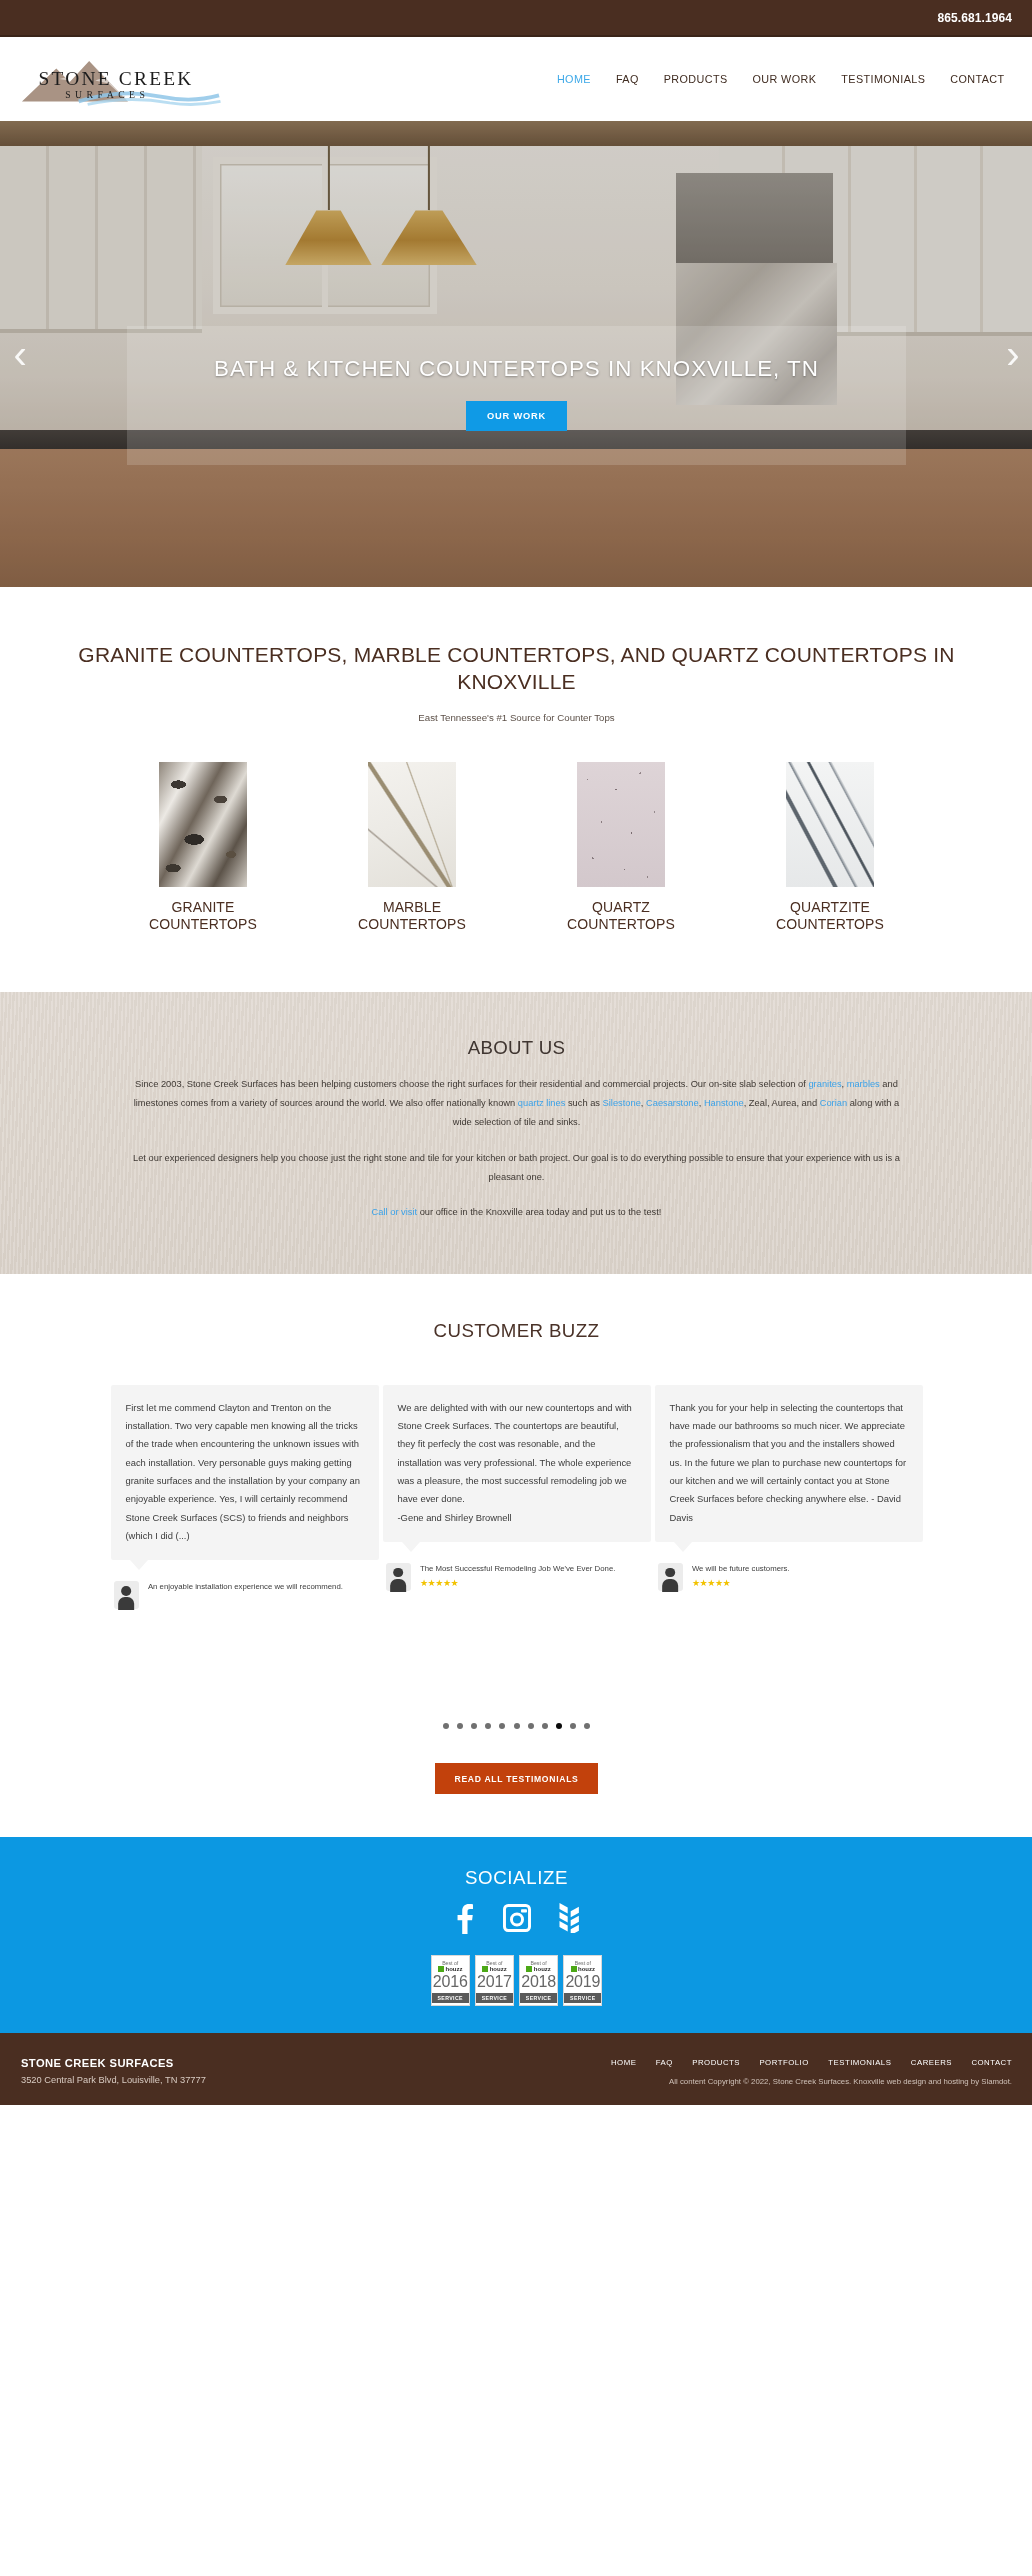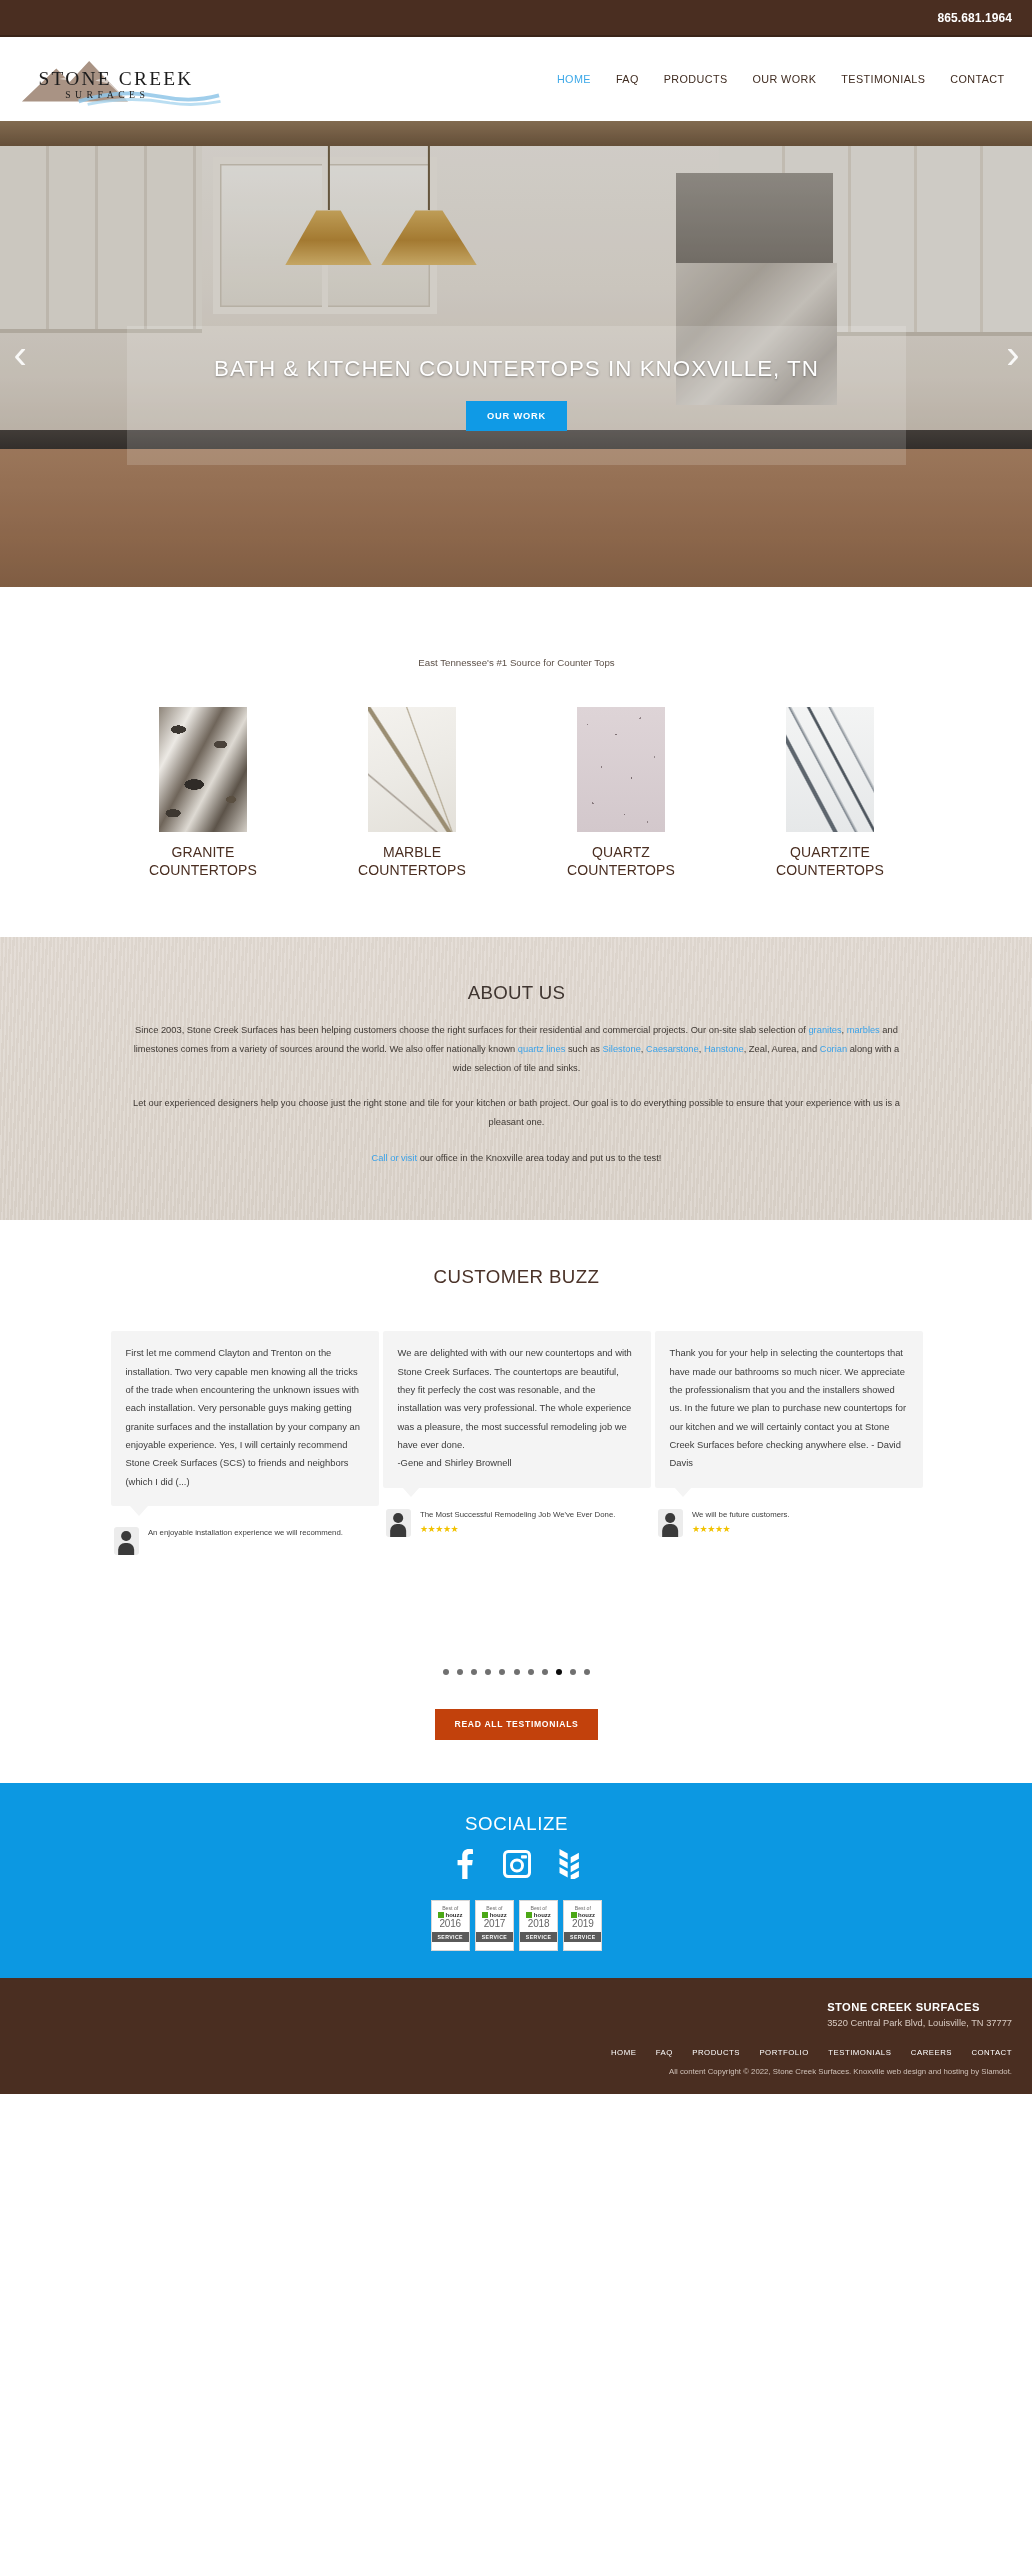--- a/index.html
+++ b/index.html
@@ -335,33 +335,32 @@
     cursor: pointer;
     padding-top: 3.7px;
   }
   .badge .b1 { font-size: 5.2px; color: #6d6d6d; font-family: "Liberation Sans", sans-serif; }
   .badge .b2 { display: flex; align-items: center; gap: 1.5px; margin-top: 0.7px; }
   .badge .b2 .h { width: 6px; height: 6px; background: #4ca817; position: relative; }
   .badge .b2 .h::after {
     content:""; position:absolute; left:0; top:0; width:2.2px; height:6px; background:#4ca817;
   }
   .badge .b2 .hz { font-size: 6px; font-weight: bold; color: #2d2d2d; }
-  .badge .b3 { font-size: 10px; color: #666; margin-top: 0.7px; letter-spacing: -0.2px; }
+  .badge .b3 { font-size: 16px; color: #666; margin-top: 0.7px; letter-spacing: -0.2px; }
   .badge .b4 {
     margin-top: 2.2px; width: 100%; background: #5a5a5a; color: #fff;
     font-size: 5.2px; font-weight: bold; letter-spacing: 0.4px; padding: 2.2px 0;
   }
 
   
   .footer {
     background: #4a2e21;
     padding: 19.4px 21px 18px 21px;
-    display: flex; align-items: flex-end; justify-content: space-between;
-    height: 116px;
-    flex-direction: column;
+    display: flex; align-items: center; justify-content: space-between;
+    height: 72px;
   }
   .foot-left { padding-top: 3px; }
   .foot-name { color: #ffffff; font-size: 11.2px; font-weight: bold; letter-spacing: 0.4px; }
   .foot-addr { color: #d8cbc2; font-size: 9.3px; margin-top: 5.2px; }
   .foot-right { text-align: right; padding-top: 4.5px; }
   .foot-nav { display: flex; gap: 19.4px; justify-content: flex-end; }
   .foot-nav a {
     color: #ffffff; font-size: 7.8px; letter-spacing: 0.5px; text-decoration: none;
   }
   .foot-copy { color: #cfc1b8; font-size: 7.8px; margin-top: 10.5px; }
@@ -420,20 +419,21 @@
   <div class="hero-arrow left">‹</div>
   <div class="hero-arrow right">›</div>
 
   <div class="hero-caption">
     <h1 class="hero-title">BATH &amp; KITCHEN COUNTERTOPS IN KNOXVILLE, TN</h1>
     <button class="hero-btn">OUR WORK</button>
   </div>
 </div>
 
 <div class="products">
+  <h2 class="sec-title">GRANITE COUNTERTOPS, MARBLE COUNTERTOPS, AND QUARTZ COUNTERTOPS IN KNOXVILLE</h2>
   <div class="sec-sub">East Tennessee's #1 Source for Counter Tops</div>
   <div class="cat-row">
     <div class="cat">
       <div class="cat-img cat-granite"></div>
       <div class="cat-label">GRANITE
 COUNTERTOPS</div>
     </div>
     <div class="cat">
       <div class="cat-img cat-marble"></div>
       <div class="cat-label">MARBLE

